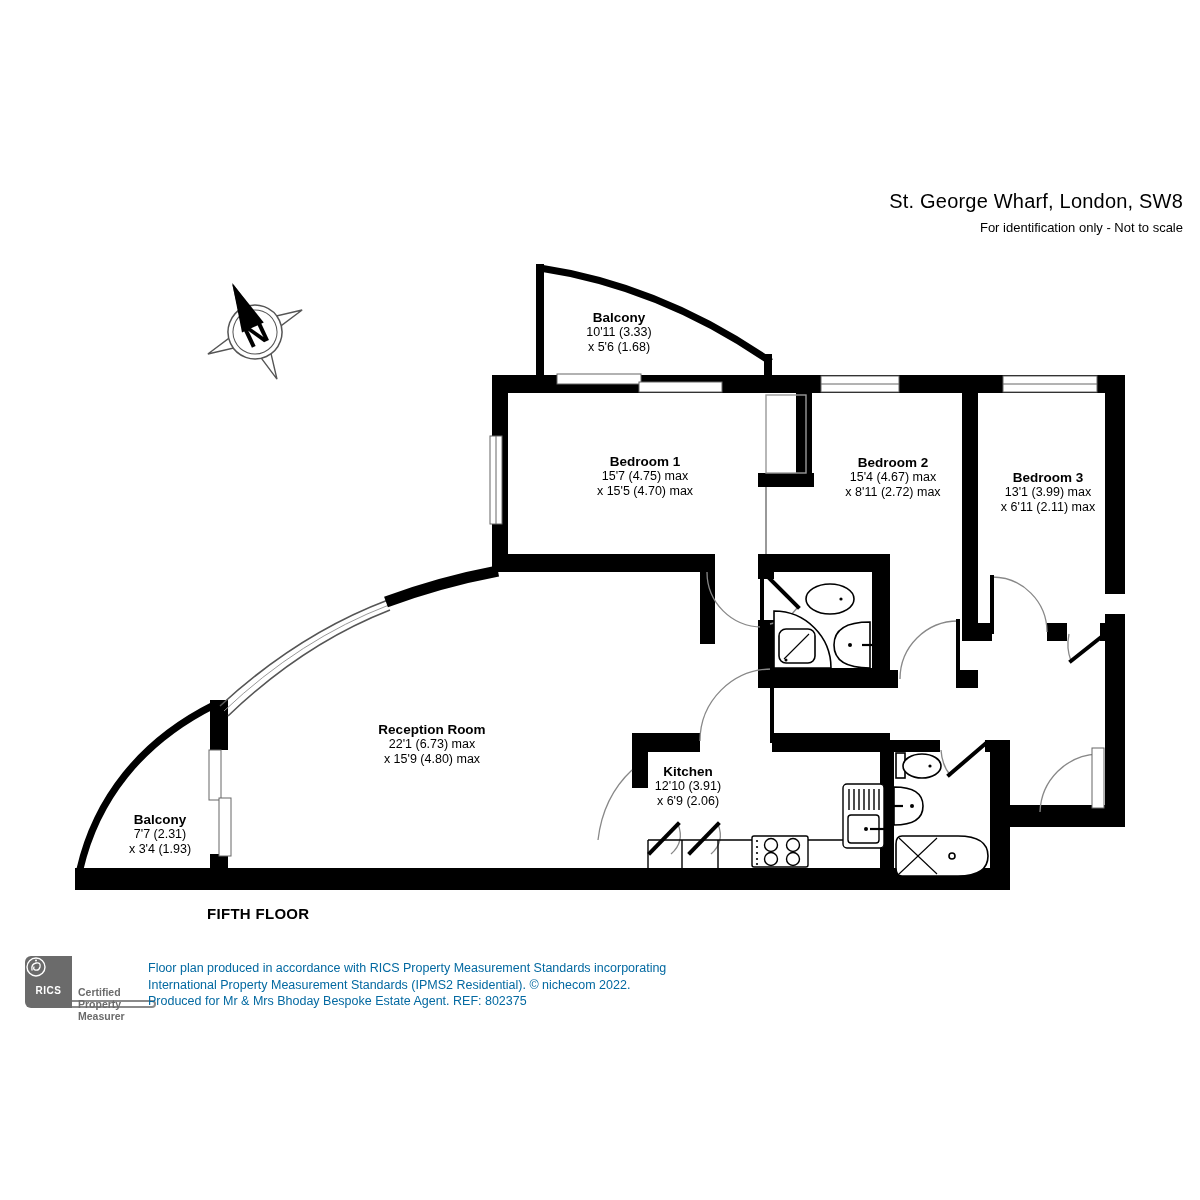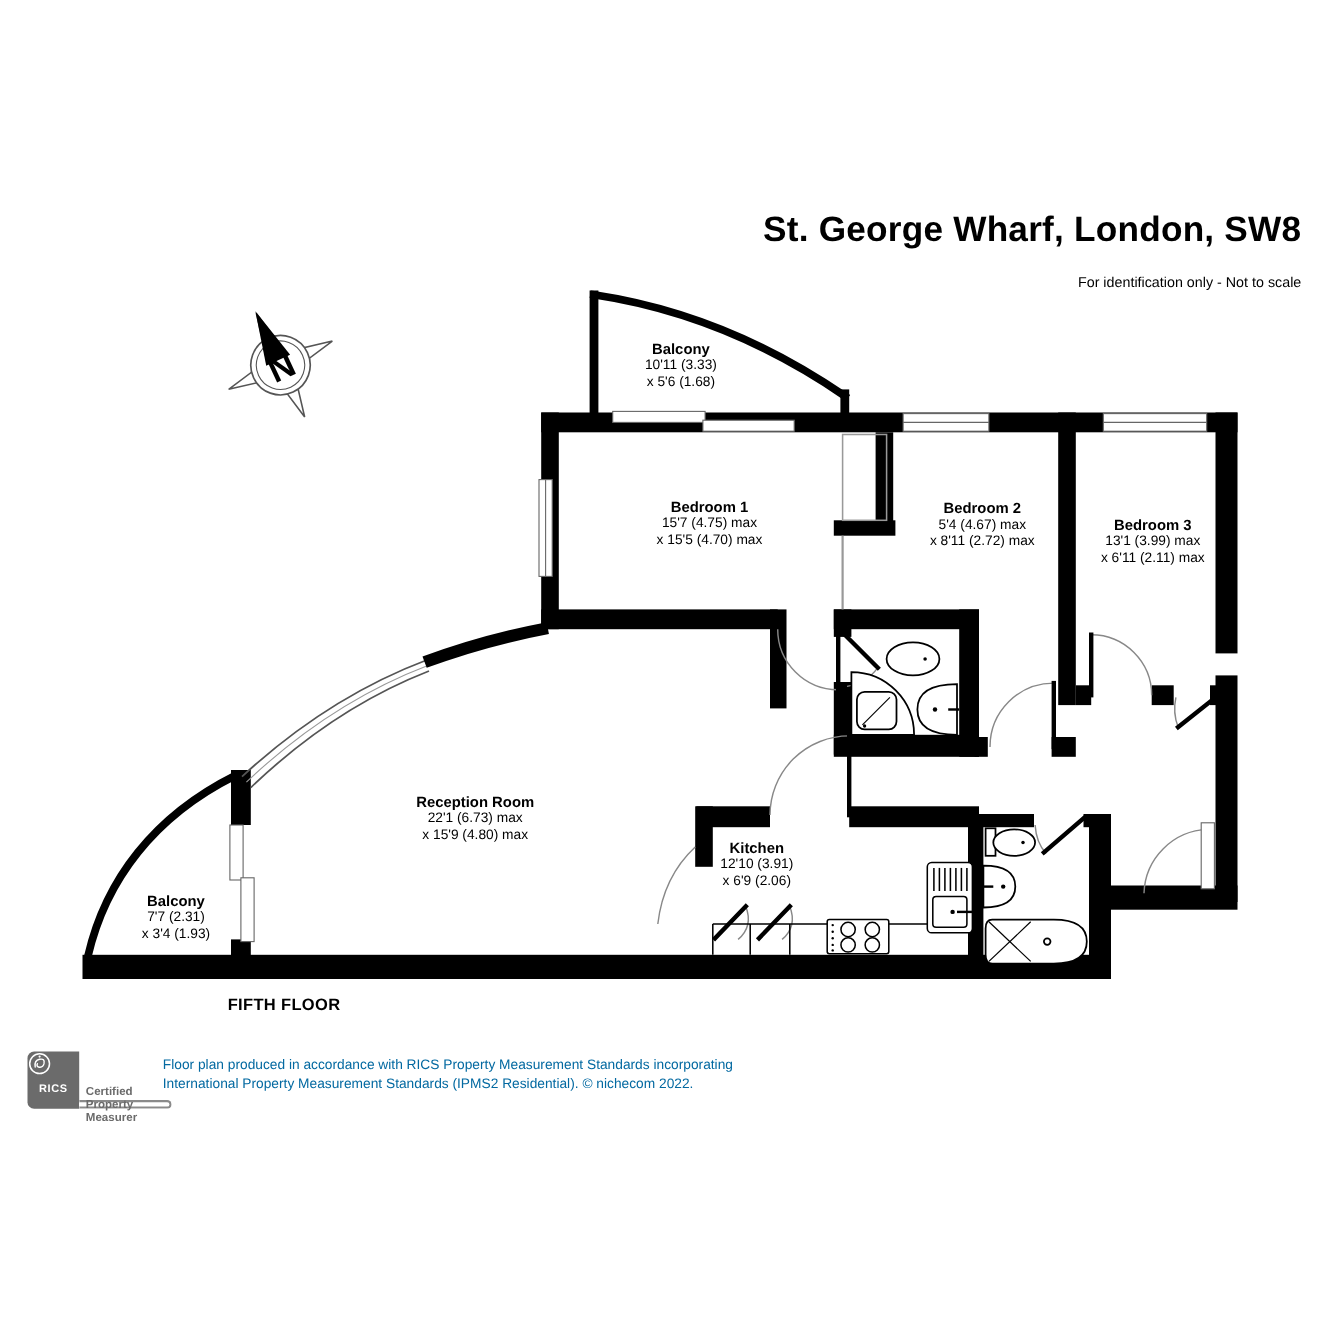--- a/index.html
+++ b/index.html
@@ -2,23 +2,23 @@
 <html><head>
 <meta charset="utf-8">
 <style>
   html,body{margin:0;padding:0;}
   body{
     width:1200px;height:1200px;position:relative;background:#ffffff;
     font-family:"Liberation Sans", sans-serif;color:#000;overflow:hidden;
   }
   
   .header{position:absolute;right:17px;top:190px;text-align:right;}
-  .header .title{font-size:32px;font-weight:bold;letter-spacing:0.2px;}
+  .header .title{font-size:20px;font-weight:normal;letter-spacing:0.2px;}
   .header .area{font-size:19px;margin-top:9px;}
-  .header .note{font-size:13px;margin-top:22px;}
+  .header .note{font-size:13px;margin-top:7px;}
   
   .room-label{
     position:absolute;transform:translate(-50%,-50%);
     text-align:center;white-space:nowrap;line-height:15px;font-size:12.5px;
   }
   .room-label .rname{font-weight:bold;font-size:13.5px;}
   
   .floor-label{position:absolute;left:207px;top:905px;font-size:15px;font-weight:bold;letter-spacing:0.3px;}
   
   .badge{position:absolute;left:25px;top:956px;display:flex;height:52px;}
@@ -242,21 +242,21 @@
 </div>
 
 <div class="room-label" style="left:645px;top:476px">
   <div class="rname">Bedroom 1</div>
   <div>15'7 (4.75) max</div>
   <div>x 15'5 (4.70) max</div>
 </div>
 
 <div class="room-label" style="left:893px;top:477px">
   <div class="rname">Bedroom 2</div>
-  <div>5'4 (4.67) max</div>
+  <div>15'4 (4.67) max</div>
   <div>x 8'11 (2.72) max</div>
 </div>
 
 <div class="room-label" style="left:1048px;top:492px">
   <div class="rname">Bedroom 3</div>
   <div>13'1 (3.99) max</div>
   <div>x 6'11 (2.11) max</div>
 </div>
 
 <div class="room-label" style="left:432px;top:744px">
@@ -291,13 +291,14 @@
   <div class="light">
     <div>Certified</div>
     <div>Property</div>
     <div>Measurer</div>
   </div>
 </div>
 
 <div class="footer-text">
   <div>Floor plan produced in accordance with RICS Property Measurement Standards incorporating</div>
   <div>International Property Measurement Standards (IPMS2 Residential).  © nichecom 2022.</div>
+  <div>Produced for Mr &amp; Mrs Bhoday Bespoke Estate Agent.  REF: 802375</div>
 </div>
 
 </body></html>

